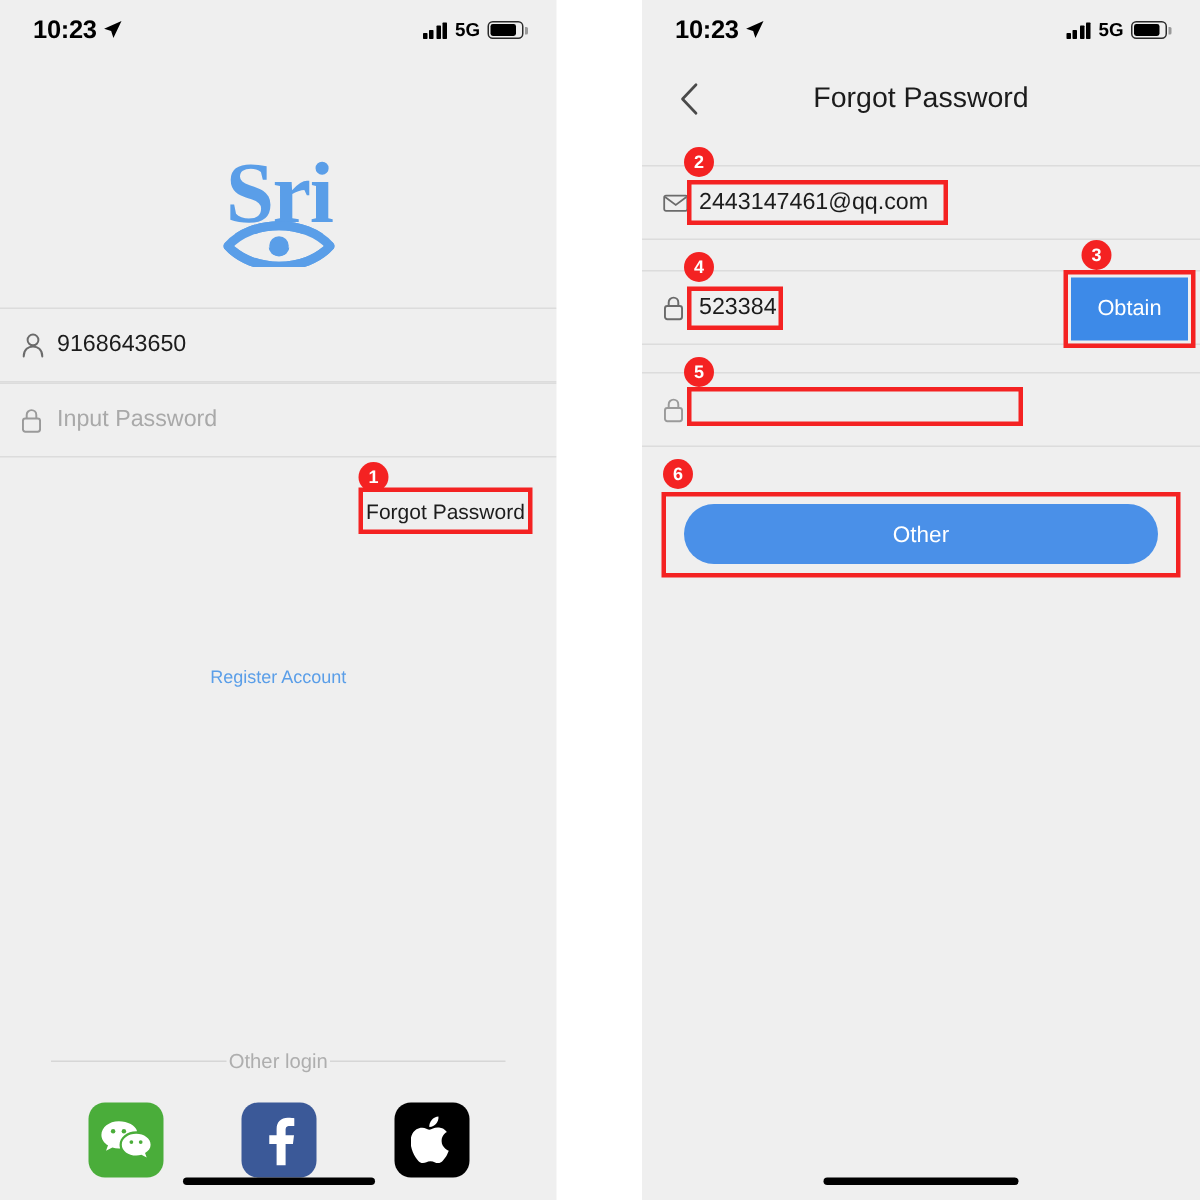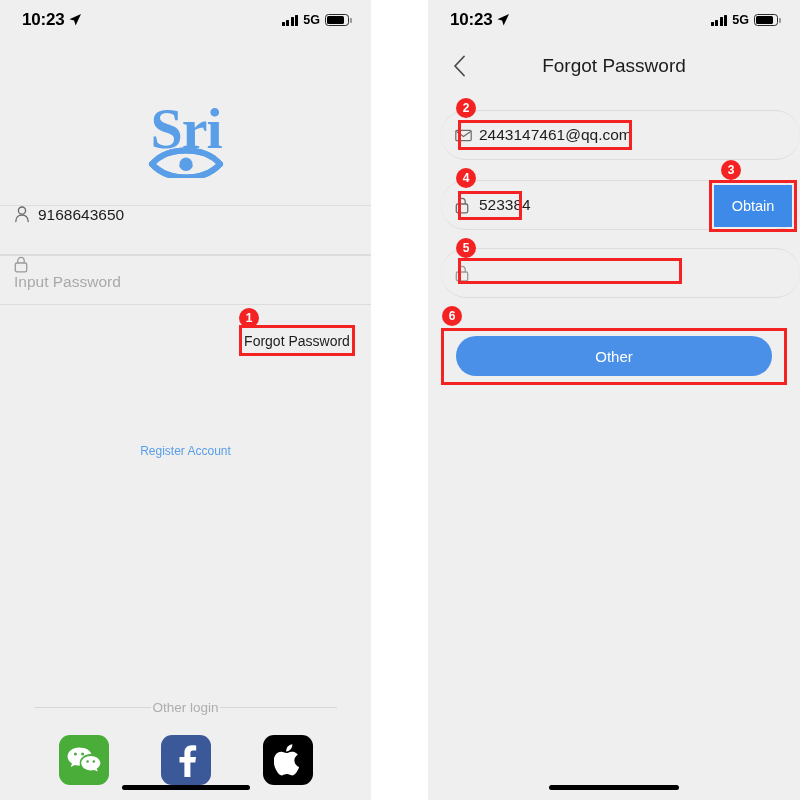--- a/index.html
+++ b/index.html
@@ -89,28 +89,28 @@
   .logo-wrap {
     position: absolute;
     top: 96px; left: 0; right: 0;
     display: flex; justify-content: center;
   }
 
   
   .field-row {
     position: absolute; left: 0; right: 0;
     height: 50px;
-    display: flex; align-items: flex-start;
+    display: flex; align-items: center;
     padding: 0 14px;
     box-sizing: border-box;
     border-bottom: 1px solid #dcdcdc;
     border-top: 1px solid #dcdcdc;
   }
   #row-username { top: 205px; }
-  #row-password { top: 255px; flex-direction: column; }
+  #row-password { top: 255px; }
   .field-icon { width: 24px; flex: none; display:flex; align-items:center; }
   .field-text { font-size: 15.5px; color: #1c1c1c; }
   .field-text.placeholder { color: #a9a9a9; }
 
   .forgot-box {
     position: absolute;
     left: 239px; top: 325px;
     width: 116px; height: 31px;
     border: 3px solid #f42222;
     box-sizing: border-box;
@@ -188,28 +188,27 @@
     display:flex; align-items:center; justify-content:center;
     cursor: pointer;
   }
   .nav-title {
     flex: 1; text-align: center;
     font-size: 19px; color: #1c1c1c;
   }
 
   
   .r-row {
-    position: absolute; left: 13px; right: 0;
+    position: absolute; left: 0; right: 0;
     height: 50px;
     display: flex; align-items: center;
     padding: 0 14px;
     box-sizing: border-box;
     border-bottom: 1px solid #dcdcdc;
     border-top: 1px solid #dcdcdc;
-    border-radius: 25px;
   }
   #r-row-email { top: 110px; }
   #r-row-code  { top: 180px; }
   #r-row-pass  { top: 248px; }
 
   .r-val { font-size: 15.5px; color: #1c1c1c; }
 
   
   .ann-box {
     position: absolute;

